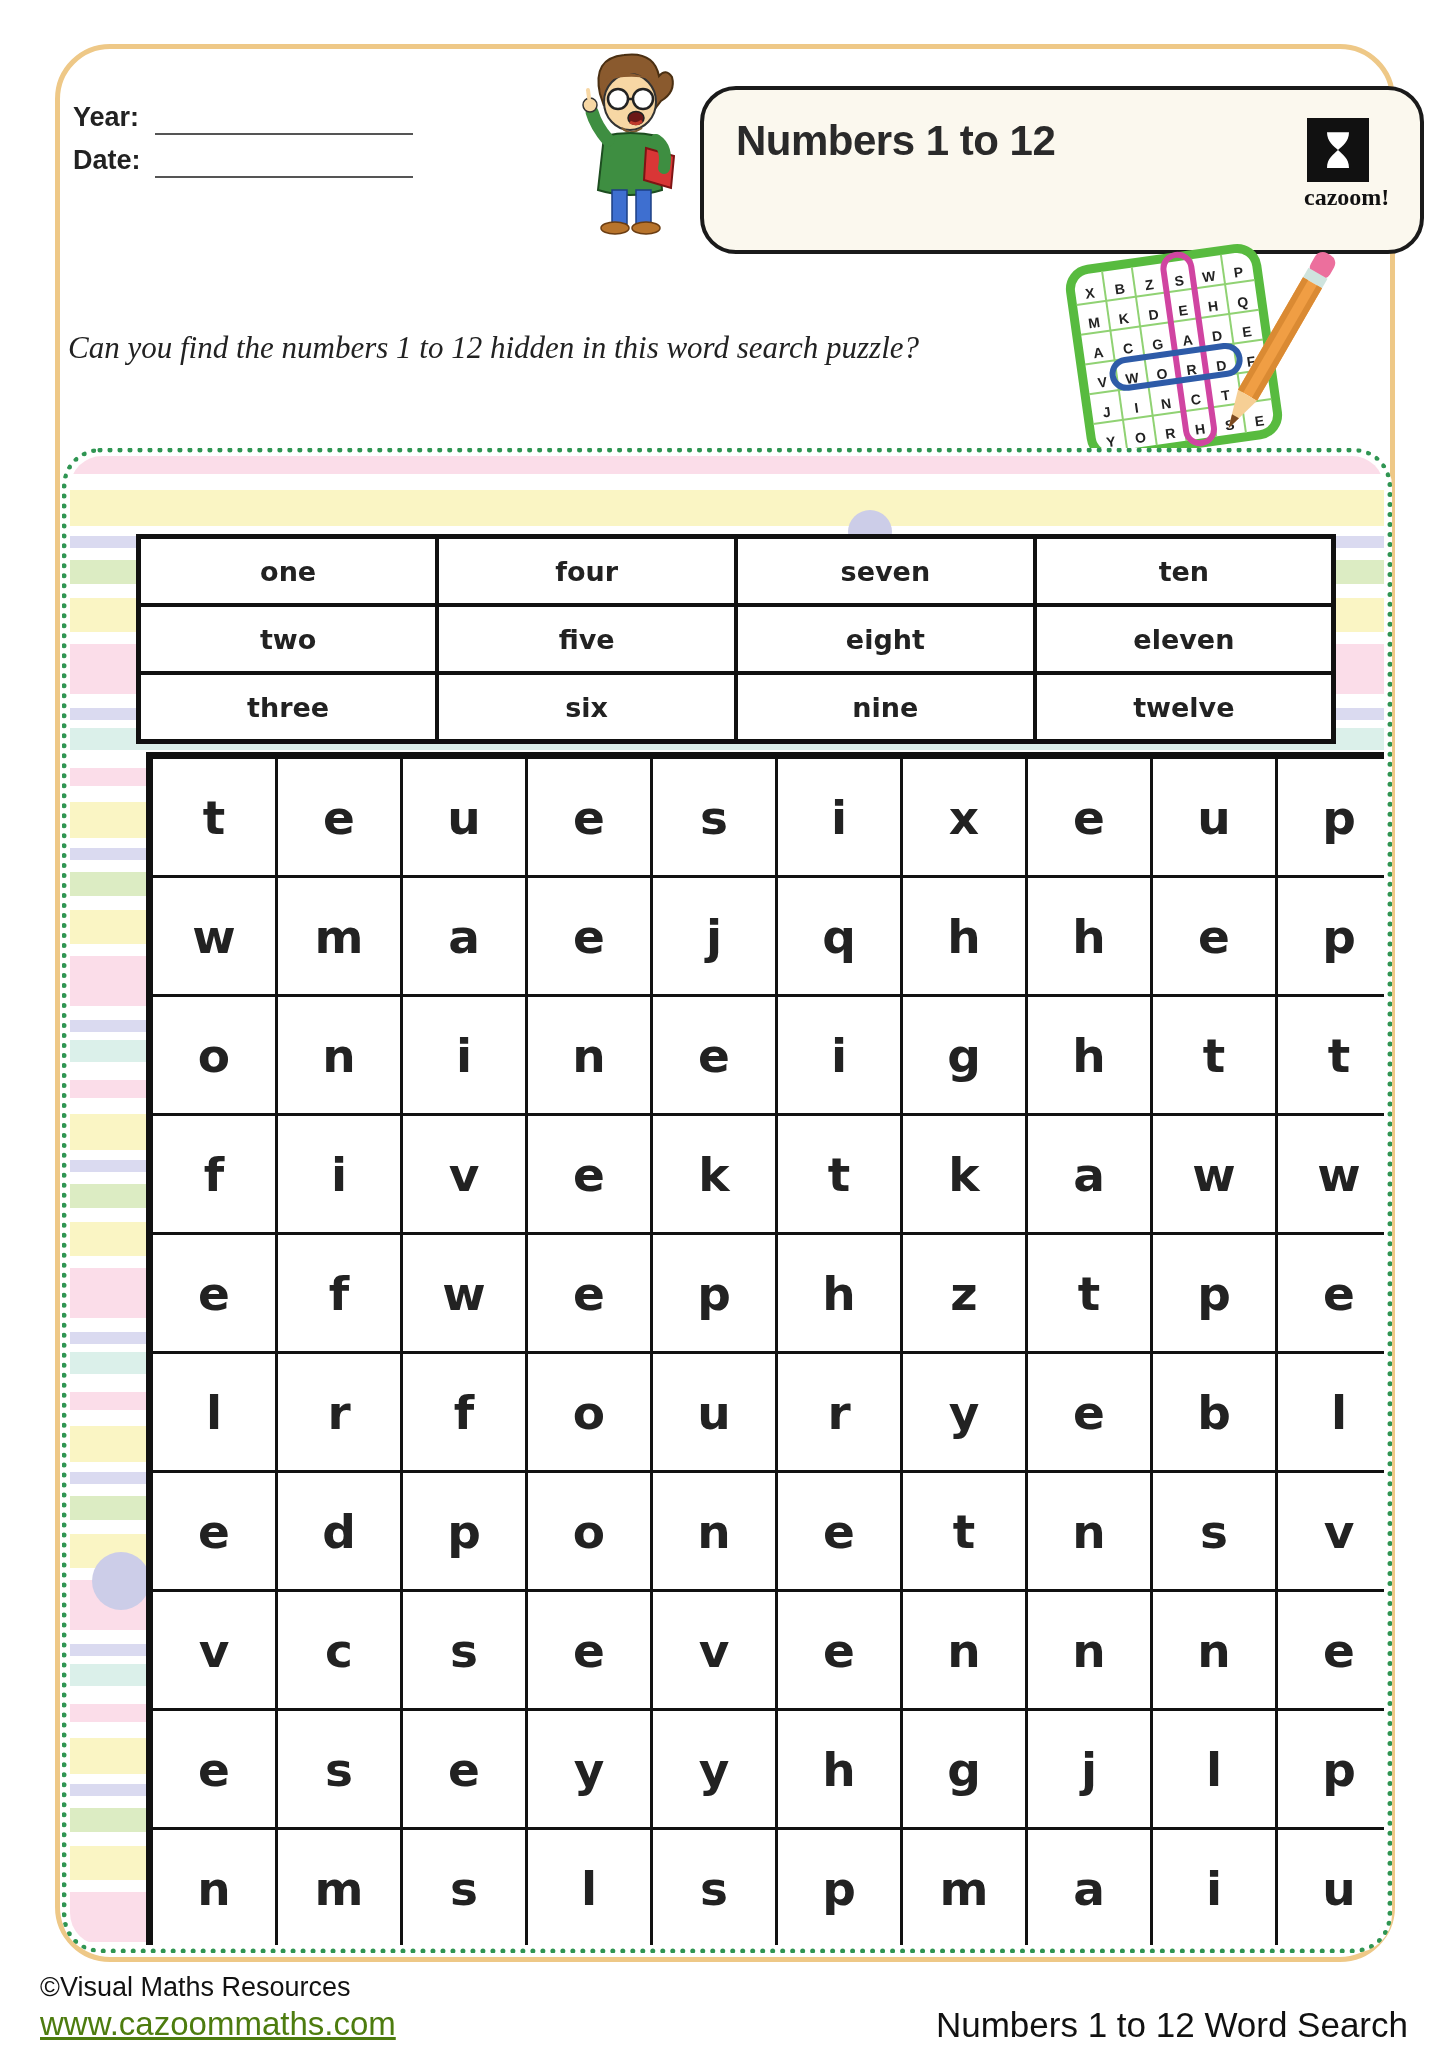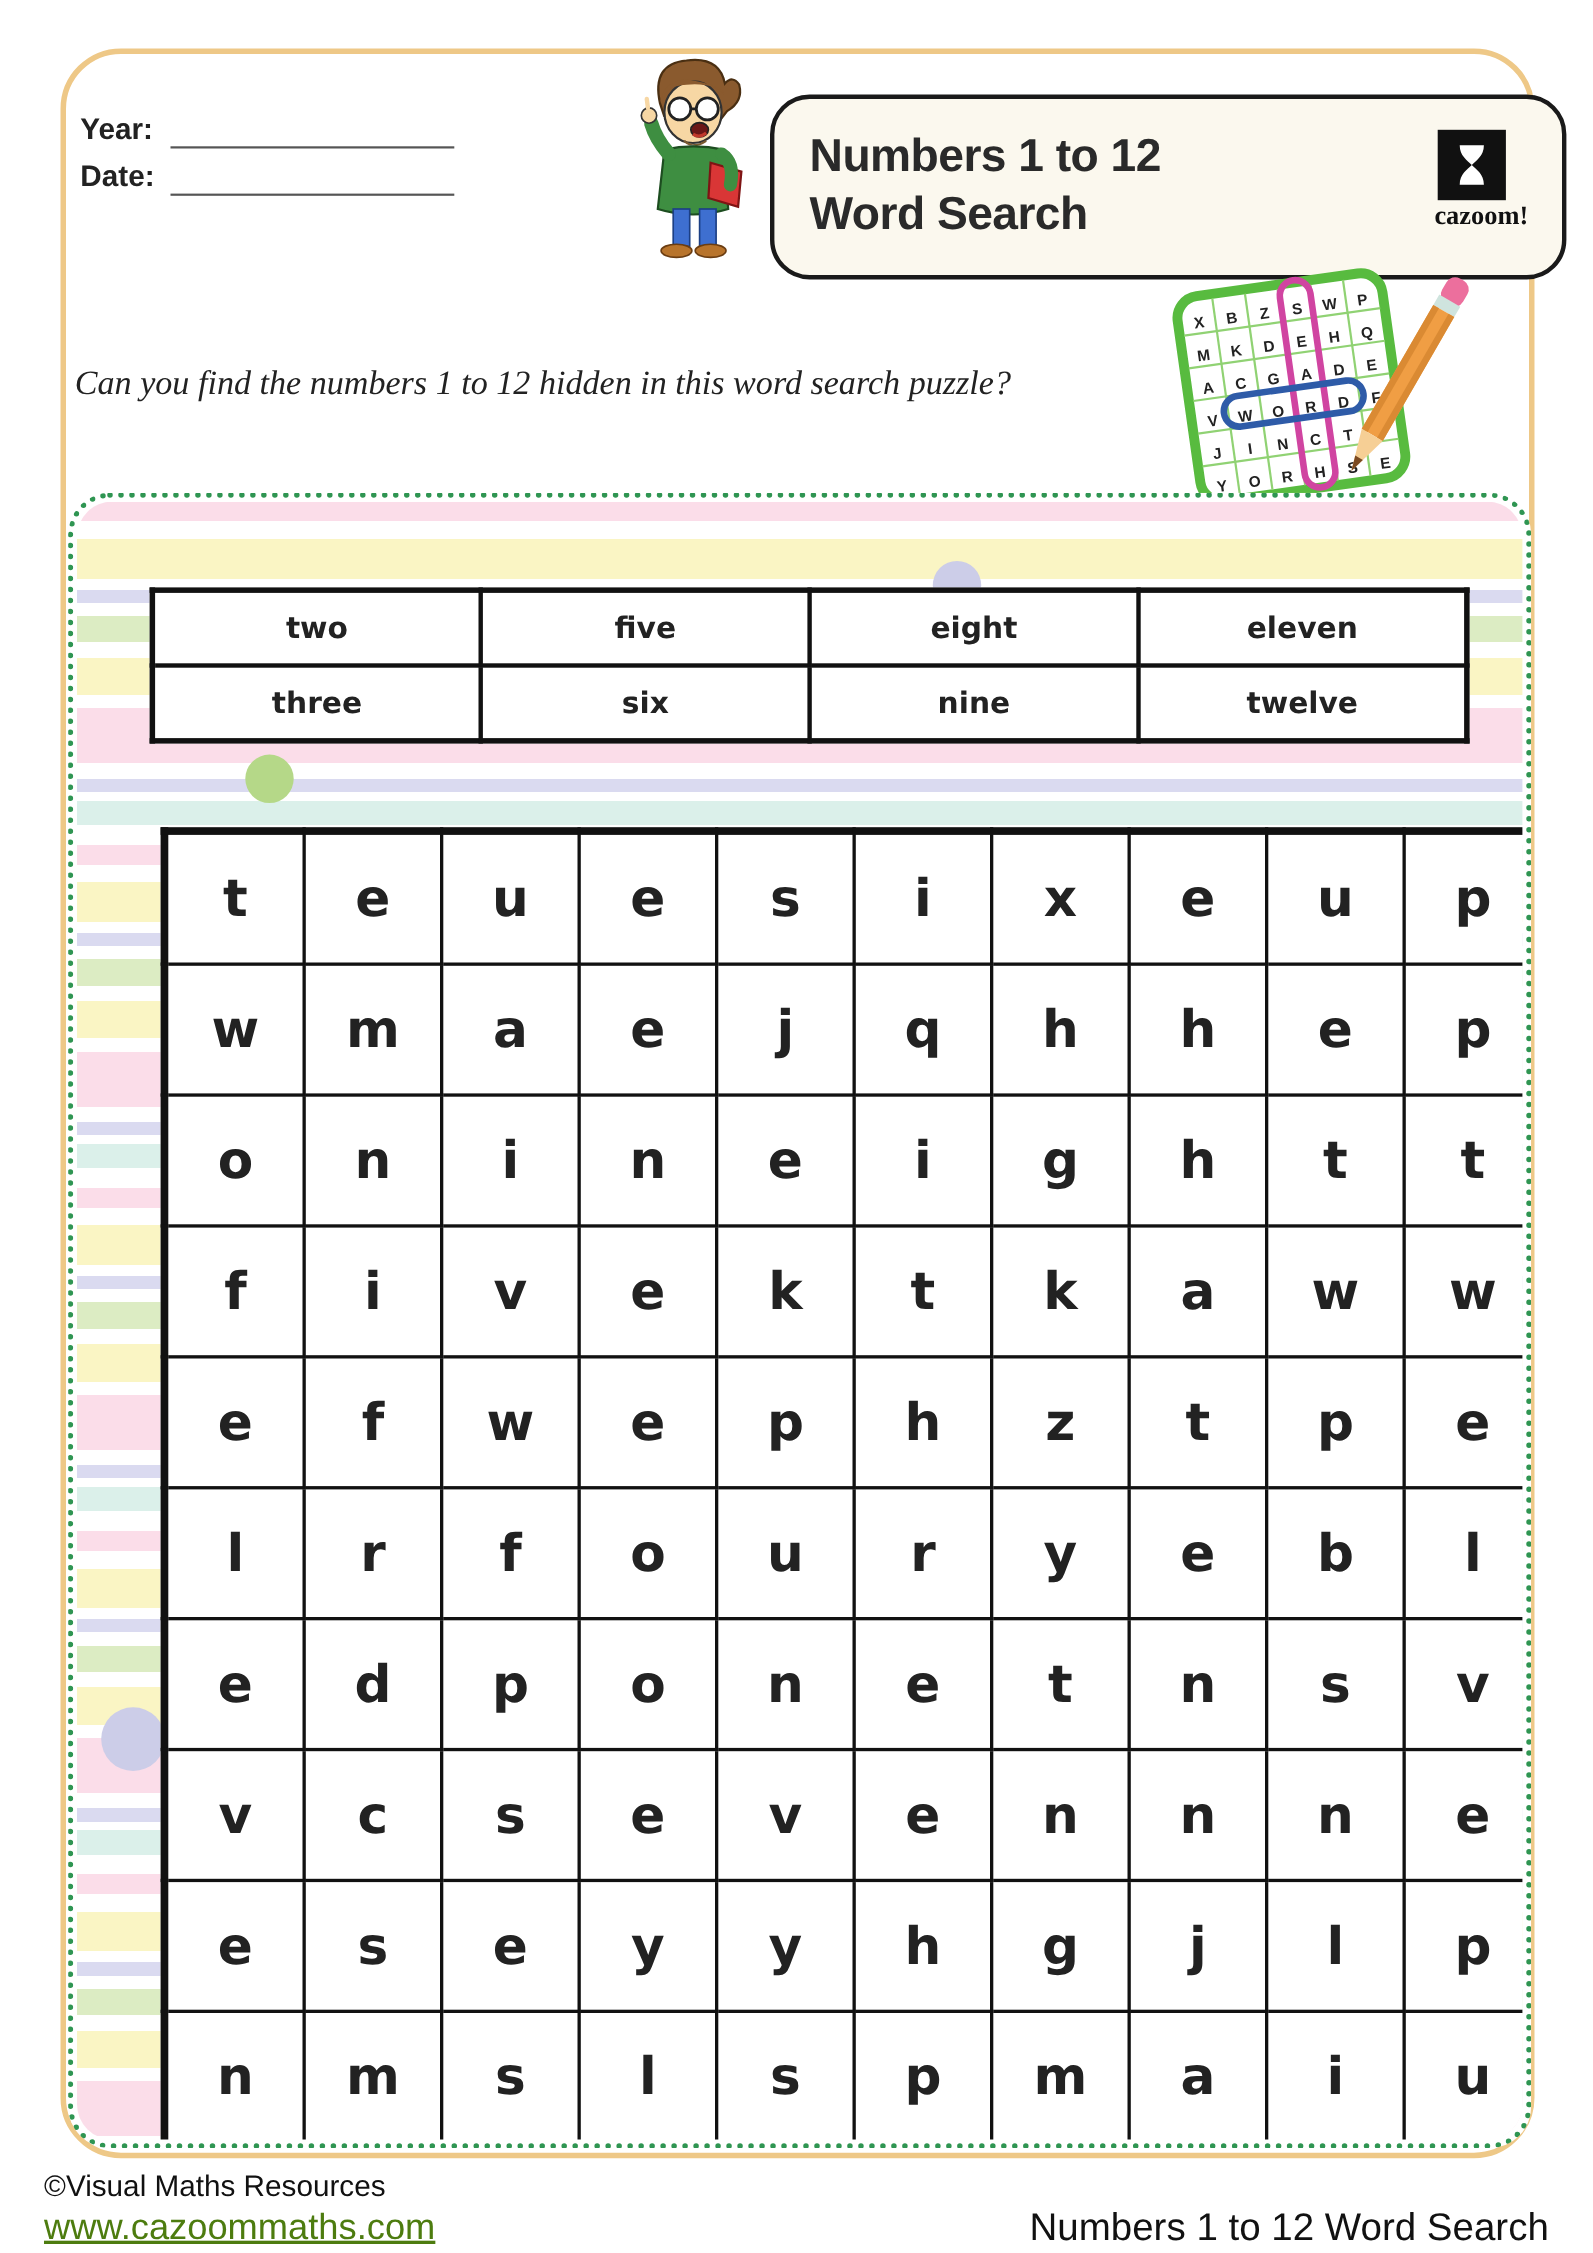--- a/index.html
+++ b/index.html
@@ -96,21 +96,20 @@
     <path d="M104,92 Q116,100 112,120" stroke="#3e8e41" stroke-width="12" fill="none" stroke-linecap="round"></path>
     <rect x="60" y="142" width="15" height="34" fill="#3e6fd0" stroke="#1c3f84" stroke-width="1.5"></rect>
     <rect x="84" y="142" width="15" height="34" fill="#3e6fd0" stroke="#1c3f84" stroke-width="1.5"></rect>
     <ellipse cx="63" cy="180" rx="14" ry="6" fill="#b8742c" stroke="#6b3d12" stroke-width="1.5"></ellipse>
     <ellipse cx="94" cy="180" rx="14" ry="6" fill="#b8742c" stroke="#6b3d12" stroke-width="1.5"></ellipse>
   </svg>
 
   <div class="title-box">
     <div class="title-text">
       <div>Numbers 1 to 12</div>
-      <div>Word Search</div>
     </div>
     <div class="logo">
       <div class="logo-square">
         <svg width="44" height="50" viewBox="0 0 64 64">
           <path d="M16 6 H48 C48 20 38 26 32 32 C38 38 48 44 48 58 H16 C16 44 26 38 32 32 C26 26 16 20 16 6 Z" fill="#fff"></path>
         </svg>
       </div>
       <div class="logo-word">cazoom!</div>
     </div>
   </div>
@@ -188,20 +187,26 @@
 
   <div class="panel">
     <div class="stripes">
       <div class="dot dot-lav-top"></div>
       <div class="dot dot-green"></div>
       <div class="dot dot-lav"></div>
       <div class="dot dot-pink"></div>
       <table class="word-table">
         <tbody>
             <tr>
+              <td>one</td>
+              <td>four</td>
+              <td>seven</td>
+              <td>ten</td>
+            </tr>
+            <tr>
               <td>two</td>
               <td>five</td>
               <td>eight</td>
               <td>eleven</td>
             </tr>
             <tr>
               <td>three</td>
               <td>six</td>
               <td>nine</td>
               <td>twelve</td>

